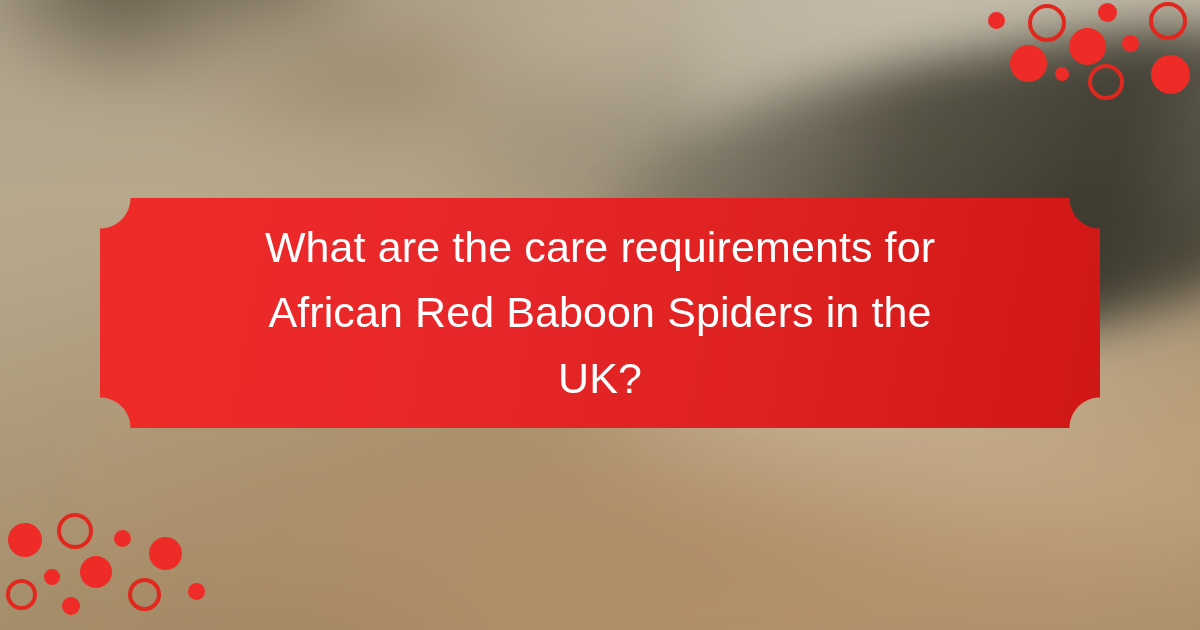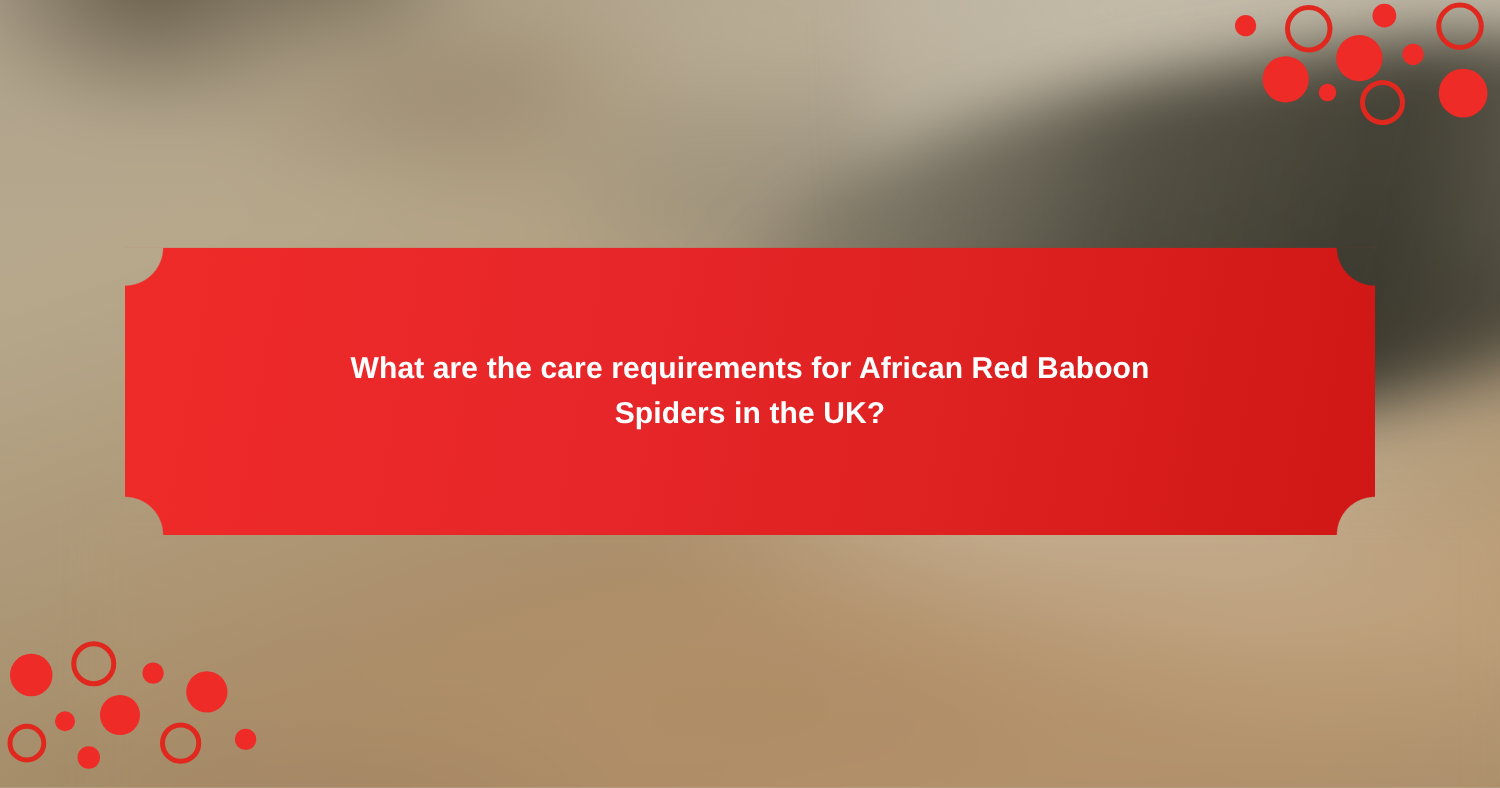--- a/index.html
+++ b/index.html
@@ -129,22 +129,22 @@
       radial-gradient(circle 30px at 0 0,      transparent 0 30px, #000 31px),
       radial-gradient(circle 30px at 100% 0,   transparent 0 30px, #000 31px),
       radial-gradient(circle 30px at 0 100%,   transparent 0 30px, #000 31px),
       radial-gradient(circle 30px at 100% 100%,transparent 0 30px, #000 31px);
     mask-composite: intersect;
   }
 
   #banner-title {
     color: #ffffff;
     font-family: "Liberation Sans", sans-serif;
-    font-size: 24px;
-    font-weight: 700;
+    font-size: 43px;
+    font-weight: 400;
     line-height: 1.52;
     text-align: center;
     letter-spacing: .1px;
     max-width: 740px;
     padding: 0 24px;
     text-rendering: optimizeLegibility;
   }
 </style>
 </head>
 <body>

